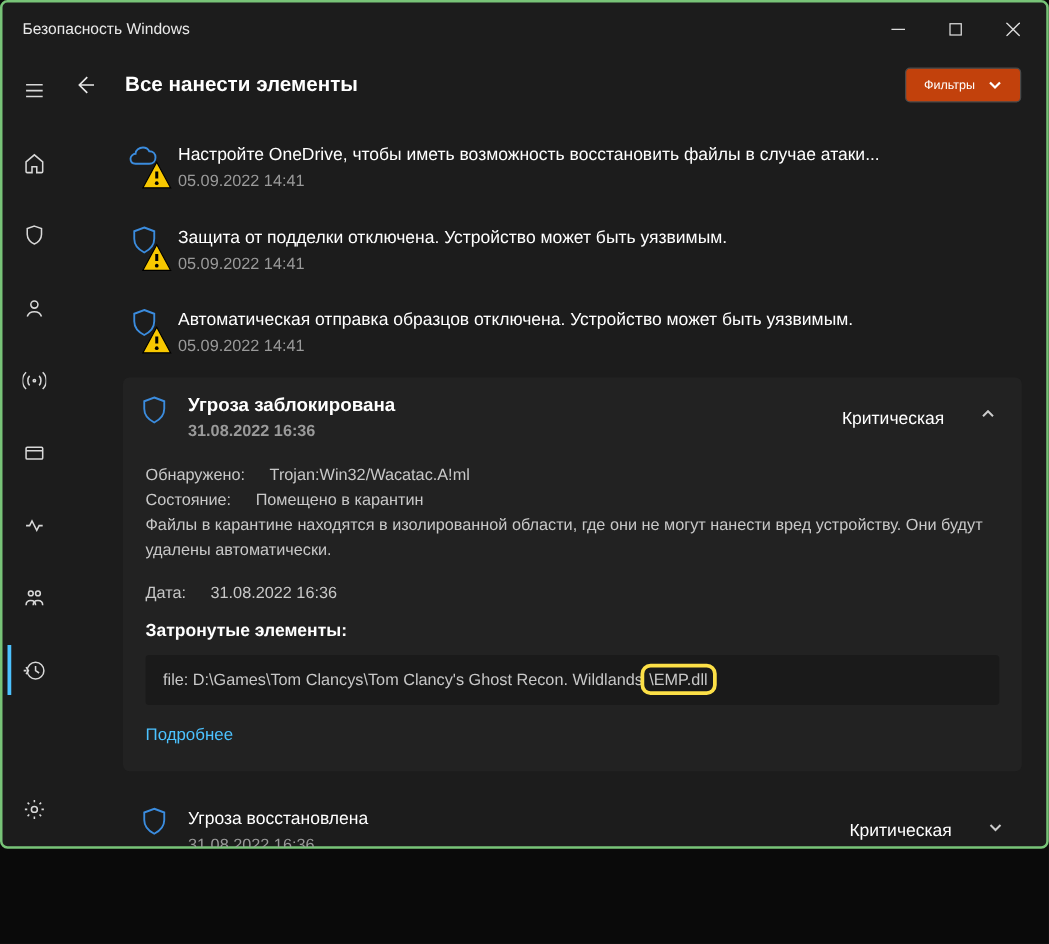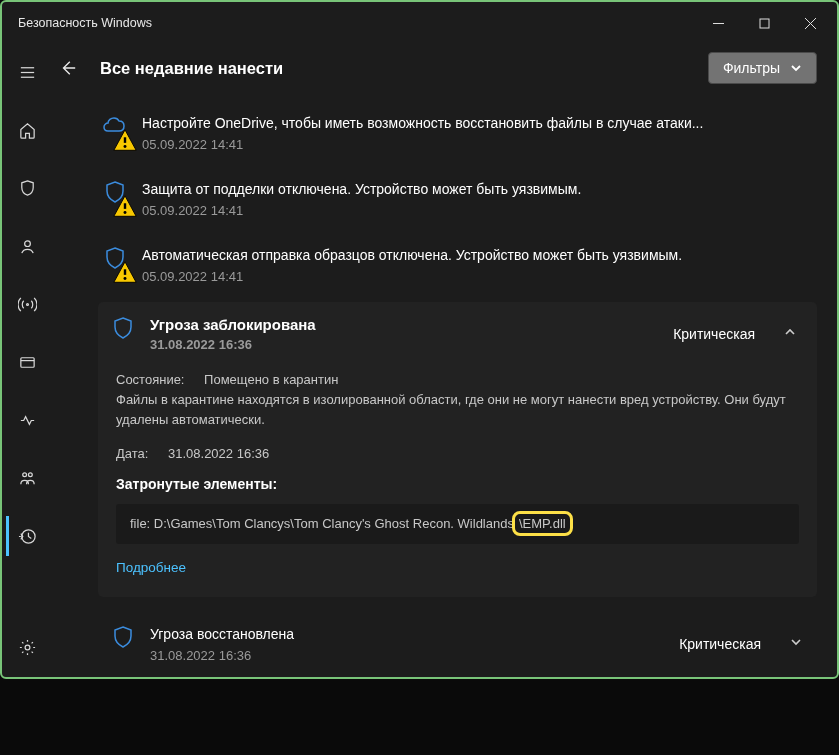--- a/index.html
+++ b/index.html
@@ -13,21 +13,21 @@
 .sidebar { width:48px; display:flex; flex-direction:column; align-items:center; padding-top:8px; gap:18px; }
 .navicon { width:40px; height:40px; display:flex; align-items:center; justify-content:center; color:#d8d8d8; border-left:3px solid transparent; position:relative; }
 .navicon.active { border-left-color:#4cc2ff; }
 .navicon svg { width:19px; height:19px; stroke:currentColor; fill:none; stroke-width:1.3; }
 .navicon.sep { margin-top:auto; margin-bottom:10px; }
 .main { flex:1; display:flex; flex-direction:column; overflow:hidden; }
 .header { display:flex; align-items:center; padding:6px 20px 14px 48px; gap:14px; }
 .back { width:36px; height:36px; display:flex; align-items:center; justify-content:center; color:#e8e8e8; margin-left:-48px; }
 .back svg { width:18px; height:18px; stroke:currentColor; fill:none; stroke-width:1.5; }
 .header h1 { font-size:16.5px; font-weight:600; color:#fff; flex:1; }
-.filters { background:#737373; border:1px solid #4a4a4a; border-radius:4px; padding:7px 14px; display:flex; align-items:center; gap:10px; font-size:14px; }
+.filters { background:#c2410c; border:1px solid #4a4a4a; border-radius:4px; padding:7px 14px; display:flex; align-items:center; gap:10px; font-size:10px; }
 .filters svg { width:12px; height:12px; stroke:#fff; fill:none; stroke-width:1.8; }
 .content { flex:1; overflow-y:auto; padding:0 20px 20px 48px; }
 .item { display:flex; gap:14px; padding:14px 8px 14px 4px; }
 .item .icon { width:26px; flex-shrink:0; position:relative; }
 .item .icon svg { width:26px; height:26px; }
 .warn { position:absolute; left:10px; top:14px; }
 .item .txt { flex:1; }
 .item .title { font-size:14px; color:#fff; margin-bottom:4px; line-height:1.35; }
 .item .date { font-size:13px; color:#9a9a9a; }
 .sev-col { align-self:center; font-size:14px; padding-right:8px; }
@@ -139,21 +139,21 @@
         </div>
     </div>
 
     <div class="main">
       <div class="header">
         <div class="back">
             <svg viewBox="0 0 20 20">
               <path d="M12 3l-7 7 7 7M5 10h13"></path>
             </svg>
           </div>
-        <h1>Все недавние нанести</h1>
+        <h1>Все нанести элементы</h1>
         <div class="filters">
           <span>Фильтры</span>
           <svg viewBox="0 0 12 12">
               <path d="M2 4l4 4 4-4"></path>
             </svg>
         </div>
       </div>
 
       <div class="content">
 
@@ -218,20 +218,21 @@
             <div class="txt">
               <div class="title">Угроза заблокирована</div>
               <div class="date">31.08.2022 16:36</div>
             </div>
             <div class="sev-col">Критическая</div>
             <div class="chev"><svg viewBox="0 0 14 14">
                   <path d="M3 9l4-4 4 4"></path>
                 </svg></div>
           </div>
           <div class="card-body">
+            <div class="row"><span>Обнаружено:</span>&nbsp;<span>Trojan:Win32/Wacatac.A!ml</span></div>
             <div class="row"><span>Состояние:</span>&nbsp;<span>Помещено в карантин</span></div>
             <div>Файлы в карантине находятся в изолированной области, где они не могут нанести вред устройству. Они будут удалены автоматически.</div>
             <div class="gap"></div>
             <div class="row">
                 <span class="lbl" style="min-width:44px">Дата:</span>
                 <span>31.08.2022 16:36</span>
               </div>
             <div class="sect">Затронутые элементы:</div>
             <div class="affected">
               <span>file: D:\Games\Tom Clancys\Tom Clancy's Ghost Recon. Wildlands</span><span class="highlight">\EMP.dll</span>

